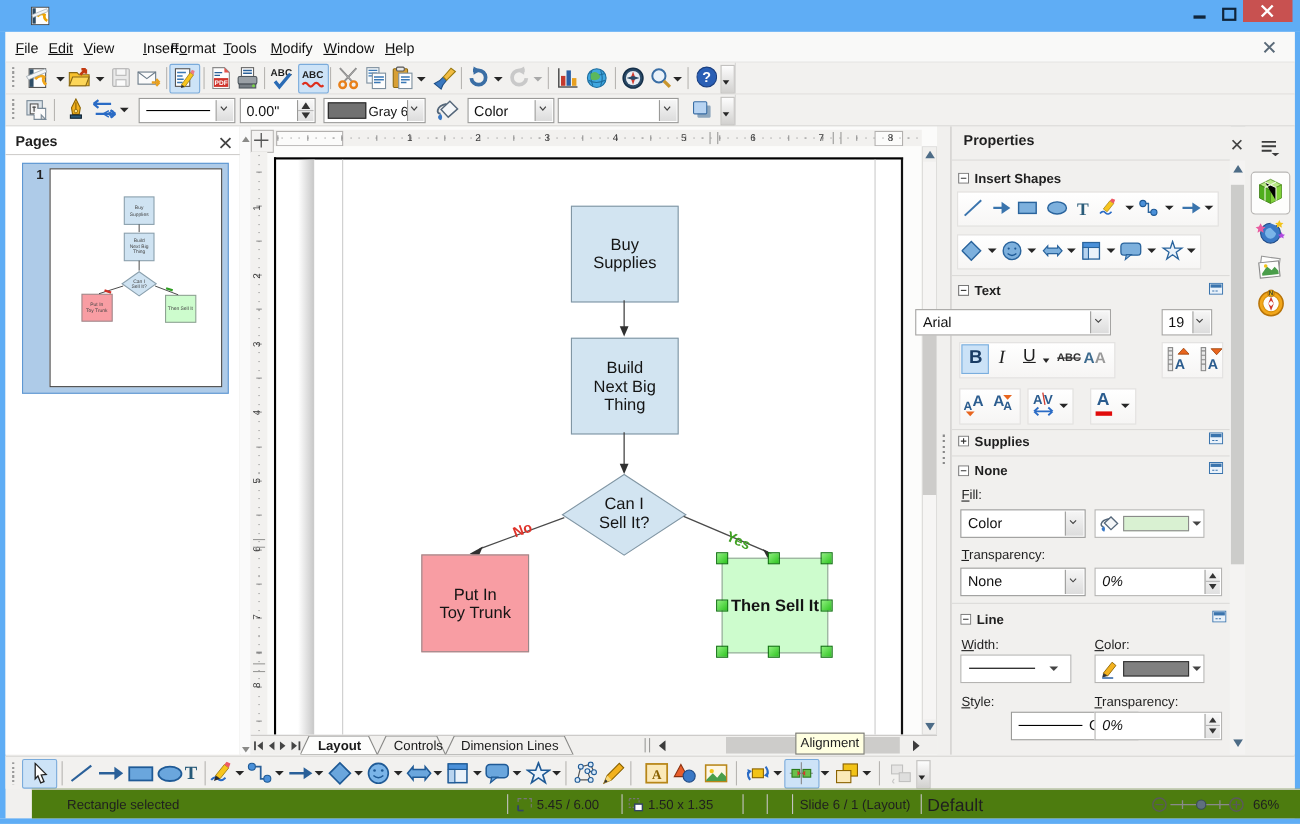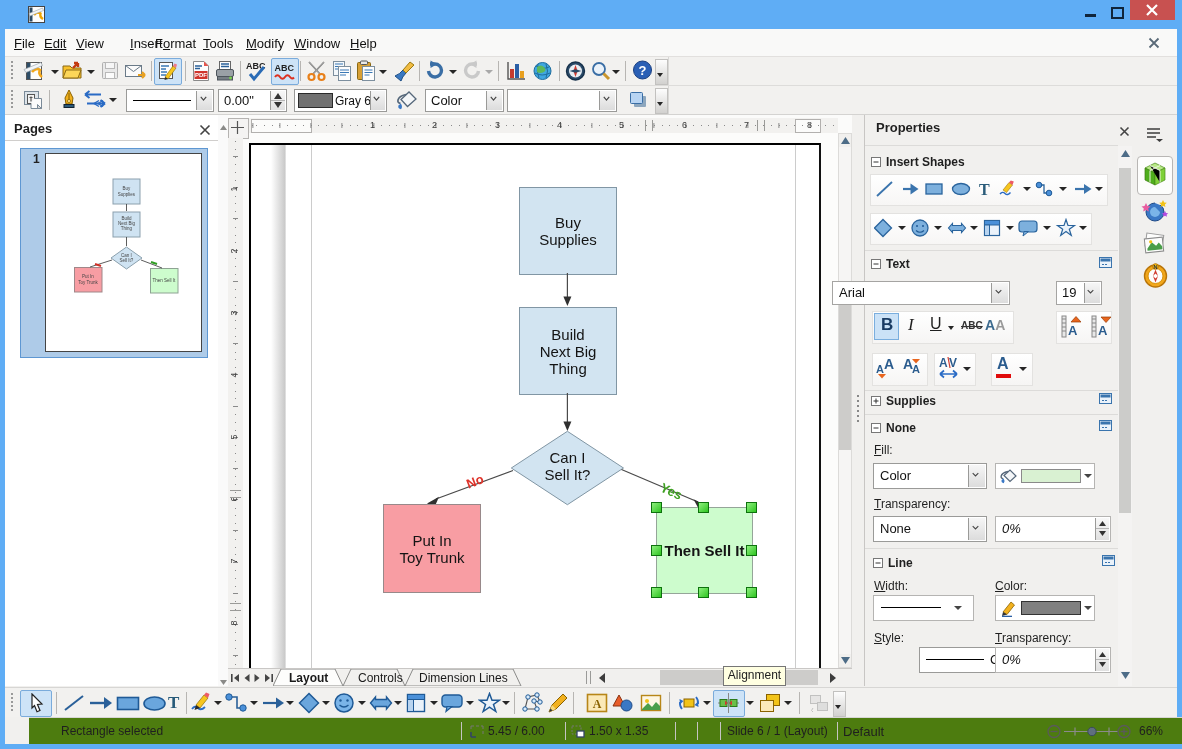--- a/index.html
+++ b/index.html
@@ -884,21 +884,21 @@
     <svg class="ab" style="left:542px;top:7px;" width="14" height="13" viewBox="0 0 14 13">
       <rect x="1" y="1" width="9" height="8" fill="none" stroke="#777" stroke-dasharray="2 1.5"></rect>
       <rect x="6" y="6" width="7" height="6" fill="#fff" stroke="#346" stroke-width="1.3"></rect>
     </svg>
     <div class="ab" style="left:560px;top:6px;font-size:12px;color:#1f1f1f;">1.50 x 1.35</div>
     <div class="ab" style="left:646px;top:4px;width:1px;height:18px;background:#c5c4c2;"></div>
     <div class="ab" style="left:668px;top:4px;width:1px;height:18px;background:#c5c4c2;"></div>
     <div class="ab" style="left:691px;top:4px;width:1px;height:18px;background:#c5c4c2;"></div>
     <div class="ab" style="left:698px;top:6px;font-size:12px;color:#1f1f1f;">Slide 6 / 1 (Layout)</div>
     <div class="ab" style="left:808px;top:4px;width:1px;height:18px;background:#c5c4c2;"></div>
-    <div class="ab" style="left:814px;top:6px;font-size:13px;color:#1f1f1f;">Default</div>
+    <div class="ab" style="left:814px;top:6px;font-size:16px;color:#1f1f1f;">Default</div>
     <svg class="ab" style="left:1018px;top:6px;" width="90" height="15" viewBox="0 0 90 15">
       <circle cx="7" cy="7.5" r="6" fill="none" stroke="#5a5a5a" stroke-width="1.3"></circle>
       <path d="M3.5 7.5 H10.5" stroke="#5a5a5a" stroke-width="1.3"></path>
       <path d="M17 7.5 H71" stroke="#8a8a8a" stroke-width="1.2"></path>
       <path d="M28 3.5 V11.5 M62 3.5 V11.5" stroke="#8a8a8a" stroke-width="1.2"></path>
       <circle cx="45" cy="7.5" r="4.2" fill="#5f6f7f" stroke="#3a4a5a"></circle>
       <circle cx="77" cy="7.5" r="6" fill="none" stroke="#5a5a5a" stroke-width="1.3"></circle>
       <path d="M73.5 7.5 H80.5 M77 4 V11" stroke="#5a5a5a" stroke-width="1.3"></path>
     </svg>
     <div class="ab" style="left:1110px;top:6px;font-size:12px;color:#1f1f1f;">66%</div>

